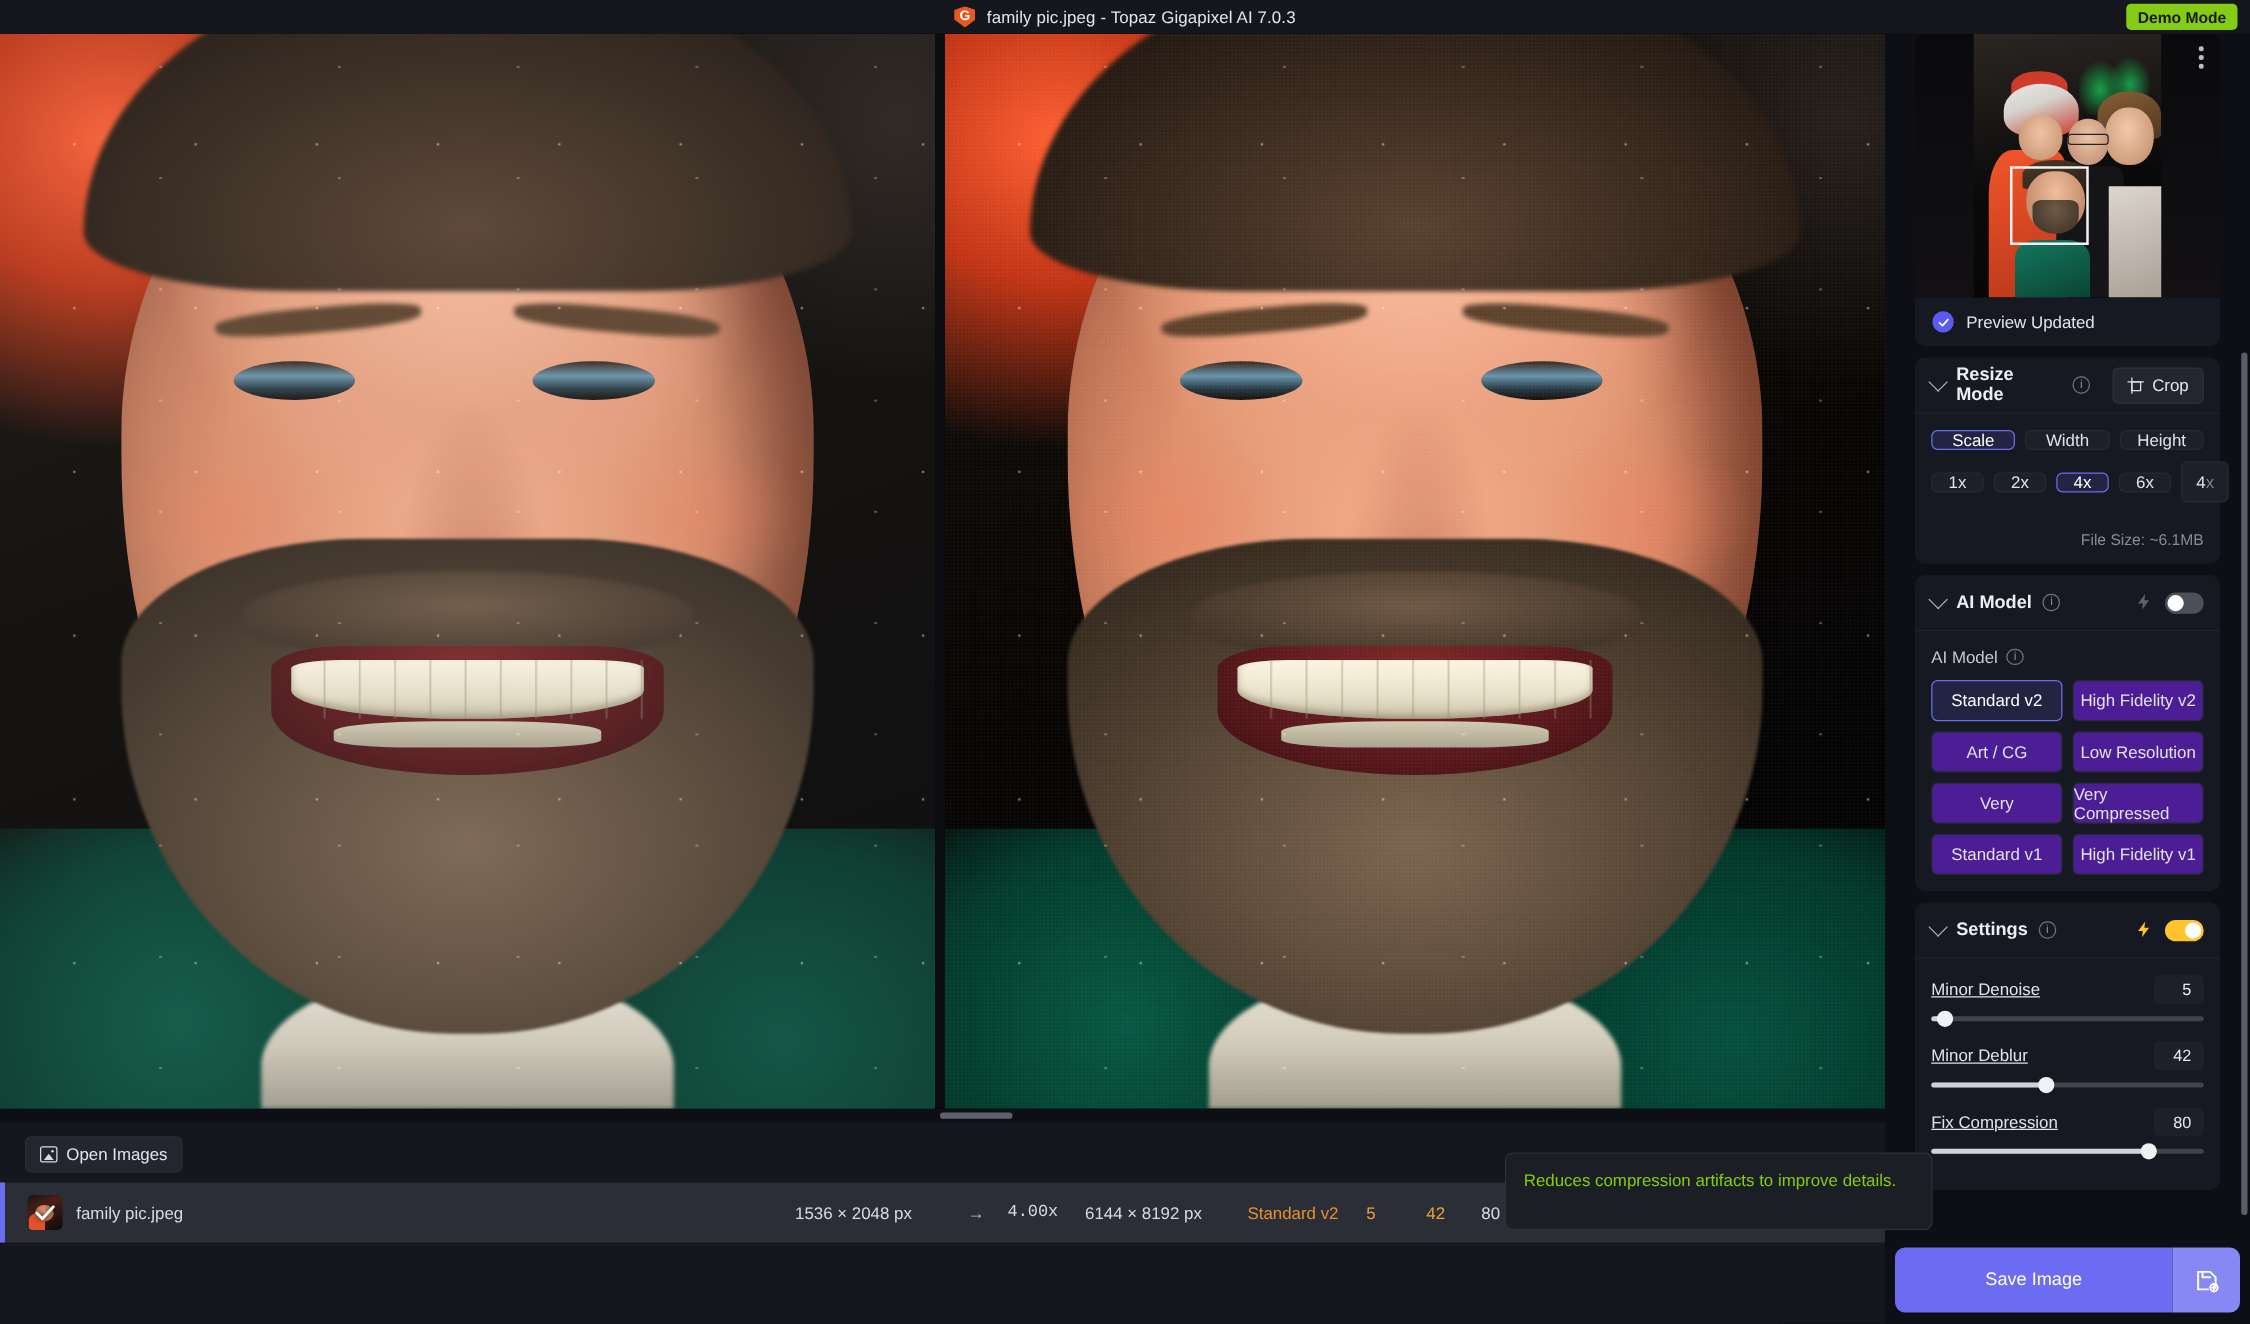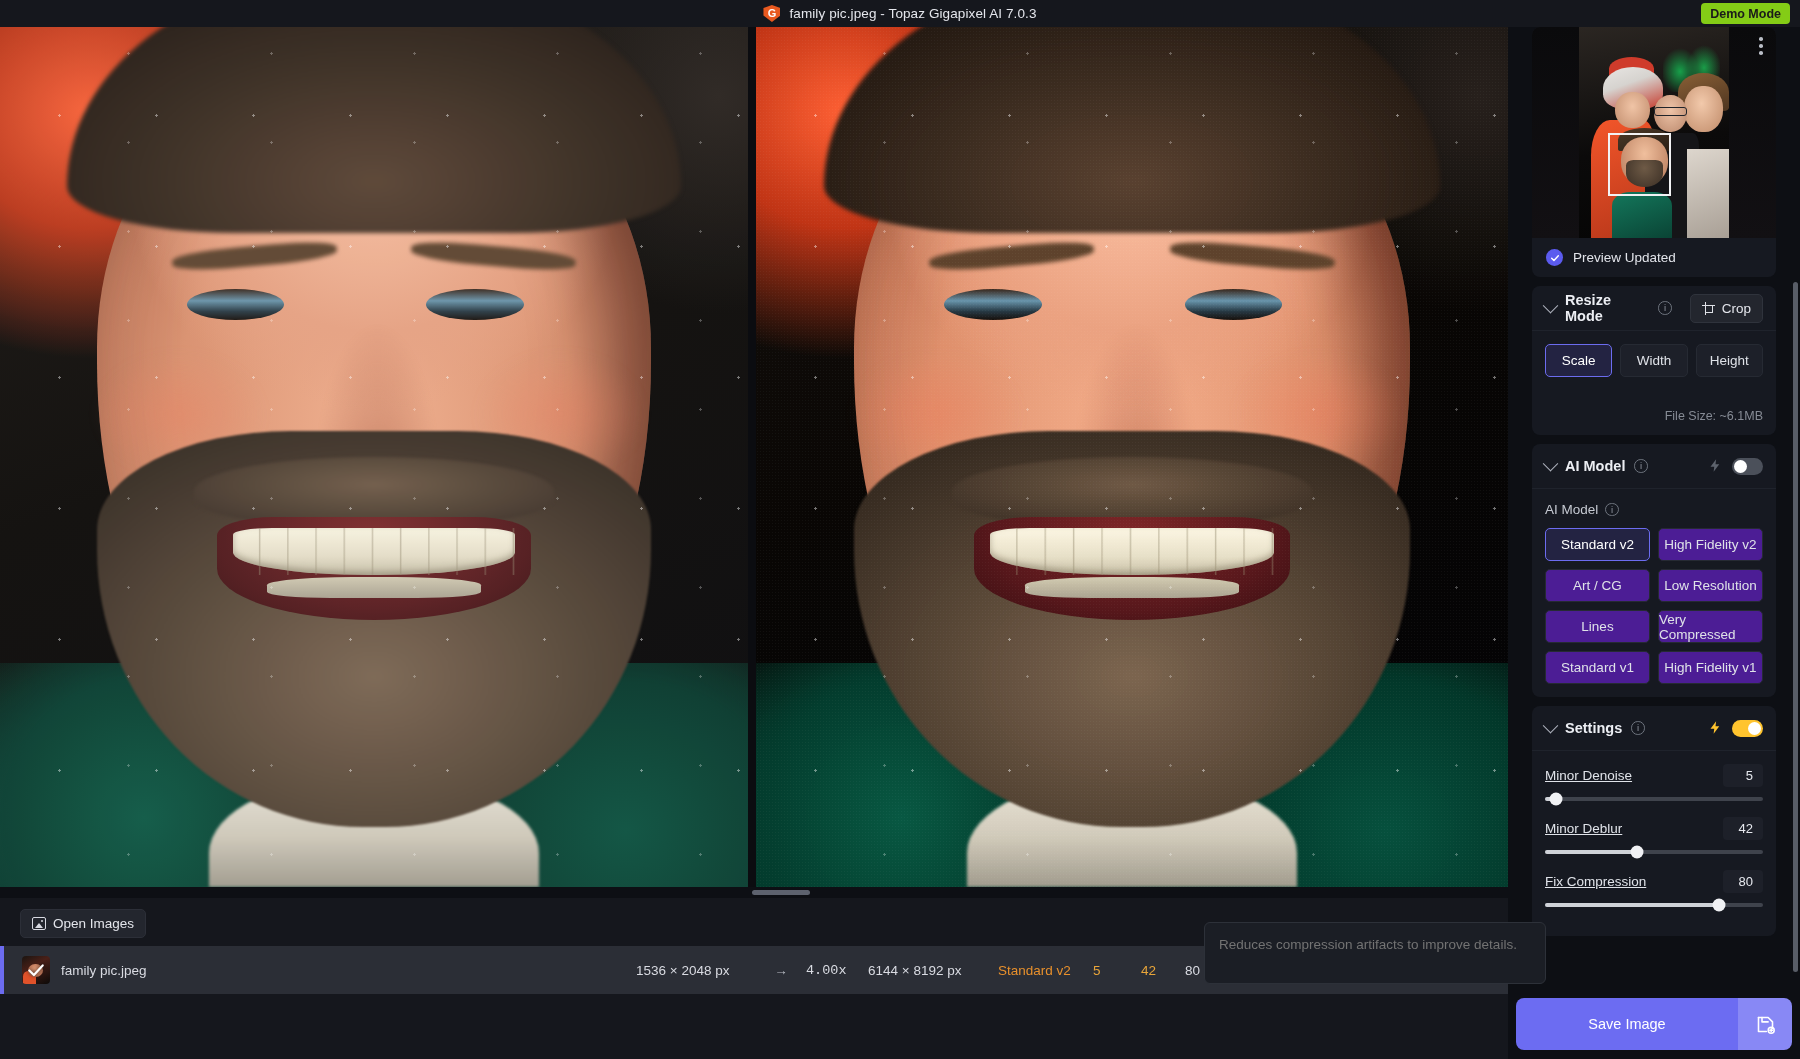--- a/index.html
+++ b/index.html
@@ -220,21 +220,21 @@
   .num-or    { color: #e8a53a; }
   .trash {
     display:inline-block; width:12px; height:14px; border:1.4px solid #7e838e;
     border-radius: 0 0 3px 3px; position:relative; cursor:pointer;
   }
   .trash::before{content:"";position:absolute;left:-3px;top:-4px;width:18px;height:1.6px;background:#7e838e;}
 
   .tooltip {
     position: absolute; left: 1204px; top: 922px; width: 342px; min-height: 62px;
     background: #1b1e25; border: 1px solid #2d3139; border-radius: 6px;
-    padding: 13px 14px; font-size: 13.5px; line-height: 1.35; color: #737373;
+    padding: 13px 14px; font-size: 13.5px; line-height: 1.35; color: #84cc16;
     z-index: 20;
   }
 
   
   .sidebar {
     position: absolute; left: 1508px; top: 27px; width: 292px; height: 1032px;
     background: #0d0f14; padding: 0 24px;
   }
   .card { background: #161921; border-radius: 8px; margin-bottom: 9px; }
 
@@ -314,21 +314,21 @@
   .toggle { width: 31px; height: 17px; border-radius: 9px; position: relative; cursor:pointer; flex:none; }
   .toggle.off { background: #4b505a; }
   .toggle.on  { background: #ffc42e; }
   .toggle .knob { position: absolute; top: 2px; width: 13px; height: 13px; border-radius: 50%; background: #fff; }
   .toggle.off .knob { left: 2px; }
   .toggle.on  .knob { right: 2px; }
 
   .sec-body { padding: 13px; }
   .seg-row { display: flex; gap: 8px; margin-bottom: 9px; }
   .seg {
-    flex: 1; height: 33px; border-radius: 5px; background: #1d2029; border: 1px solid #262a33;
+    flex: 1; height: 16px; border-radius: 5px; background: #1d2029; border: 1px solid #262a33;
     display:flex; align-items:center; justify-content:center; font-size:13.5px; color:#dfe2e8; cursor:pointer;
   }
   .seg.active { border-color: #6c6cf0; background: #232342; color: #fff; }
   .scale-row { display:flex; gap:8px; align-items:center; }
   .scale-row .seg { flex: none; width: 42px; }
   .scale-input {
     flex: 1; height: 33px; background: #1d2029; border: 1px solid #262a33; border-radius: 5px;
     display:flex; align-items:center; justify-content:space-between; padding: 0 11px;
     font-size:13.5px; color:#e2e4ea; cursor:text;
   }
@@ -531,20 +531,30 @@
             </span>
           <span>Crop</span>
         </span>
       </div>
       <div class="sec-body">
         <div class="seg-row">
           <div class="seg active">Scale</div>
           <div class="seg">Width</div>
           <div class="seg">Height</div>
         </div>
+        <div class="scale-row">
+          <div class="seg">1x</div>
+          <div class="seg">2x</div>
+          <div class="seg active">4x</div>
+          <div class="seg">6x</div>
+          <div class="scale-input">
+            <span>4</span>
+            <span class="sfx">x</span>
+          </div>
+        </div>
       </div>
       <div class="filesize">File Size: ~6.1MB</div>
     </div>
 
     <div class="card">
       <div class="sec-head">
         <span class="chev"></span>
         <span class="sec-title">AI Model</span>
         <span class="info-i">i</span>
         <span class="spacer"></span>
@@ -560,21 +570,21 @@
       <div class="sec-body">
         <div class="model-label">
           <span>AI Model</span>
           <span class="info-i">i</span>
         </div>
         <div class="model-grid">
           <div class="model-btn active">Standard v2</div>
           <div class="model-btn">High Fidelity v2</div>
           <div class="model-btn">Art / CG</div>
           <div class="model-btn">Low Resolution</div>
-          <div class="model-btn">Lines</div>
+          <div class="model-btn">Very</div>
           <div class="model-btn">Very Compressed</div>
           <div class="model-btn">Standard v1</div>
           <div class="model-btn">High Fidelity v1</div>
         </div>
       </div>
     </div>
 
     <div class="card">
       <div class="sec-head">
         <span class="chev"></span>

